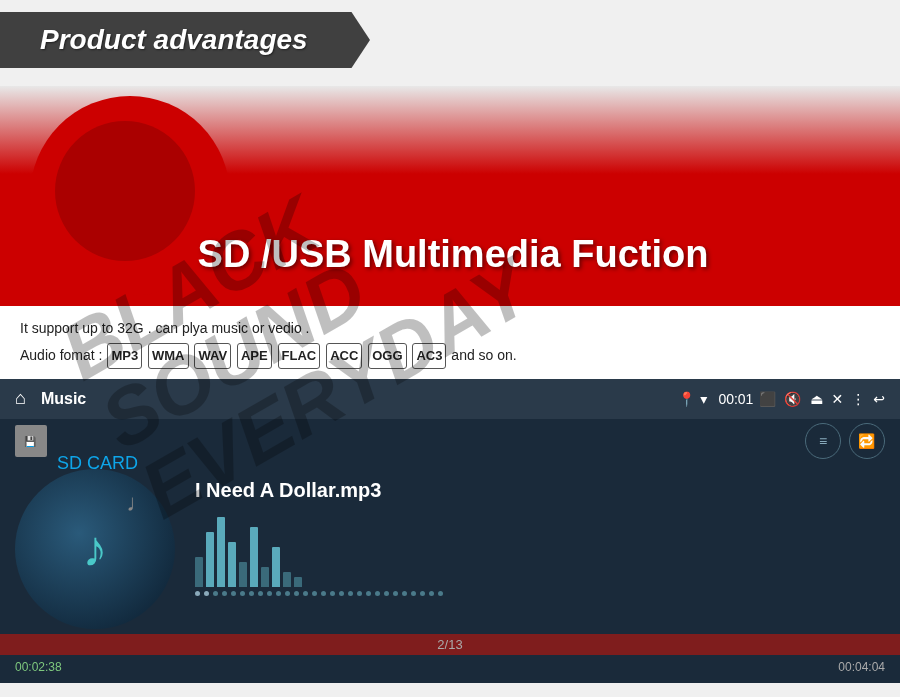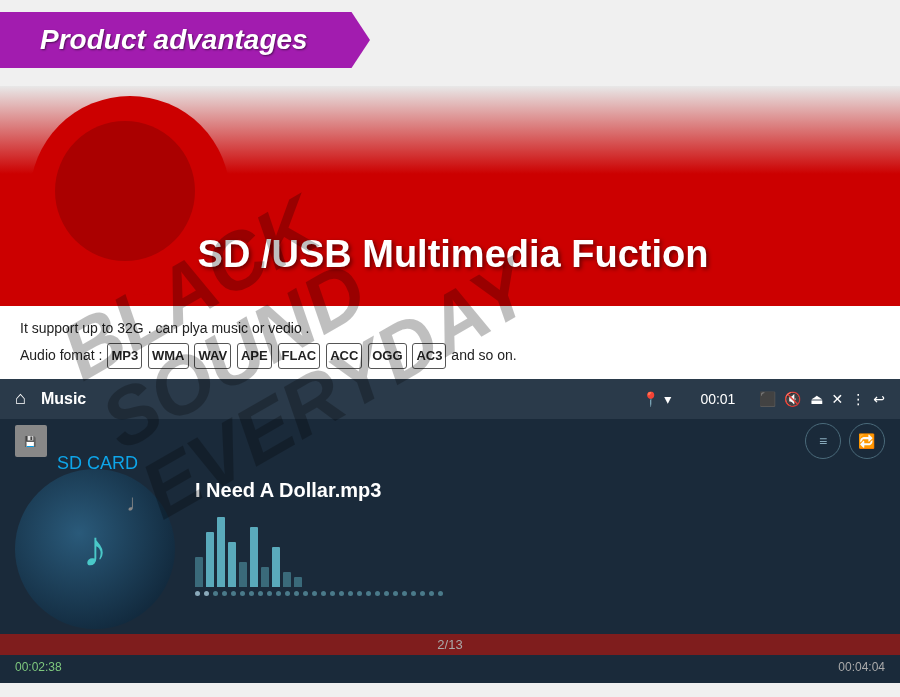--- a/index.html
+++ b/index.html
@@ -20,21 +20,21 @@
       background: #f0f0f0;
       display: flex;
       align-items: center;
     }
     .header-red-bar {
       position: absolute;
       left: 0;
       top: 12px;
       width: 370px;
       height: 56px;
-      background: #a21caf;
+      background: #404040;
       clip-path: polygon(0 0, 95% 0, 100% 50%, 95% 100%, 0 100%);
       display: flex;
       align-items: center;
       padding-left: 40px;
     }
     .header-title {
       color: white;
       font-size: 28px;
       font-weight: bold;
       font-style: italic;
@@ -130,21 +130,21 @@
       margin-right: 15px;
       font-size: 18px;
     }
     .status-title {
       flex: 1;
       text-align: left;
       font-size: 16px;
       font-weight: bold;
     }
     .status-time {
-      margin: 0 24px;
+      margin: 0 6px;
     }
     .status-icons {
       display: flex;
       gap: 8px;
       align-items: center;
       font-size: 14px;
     }
 
     
     .player-content {

